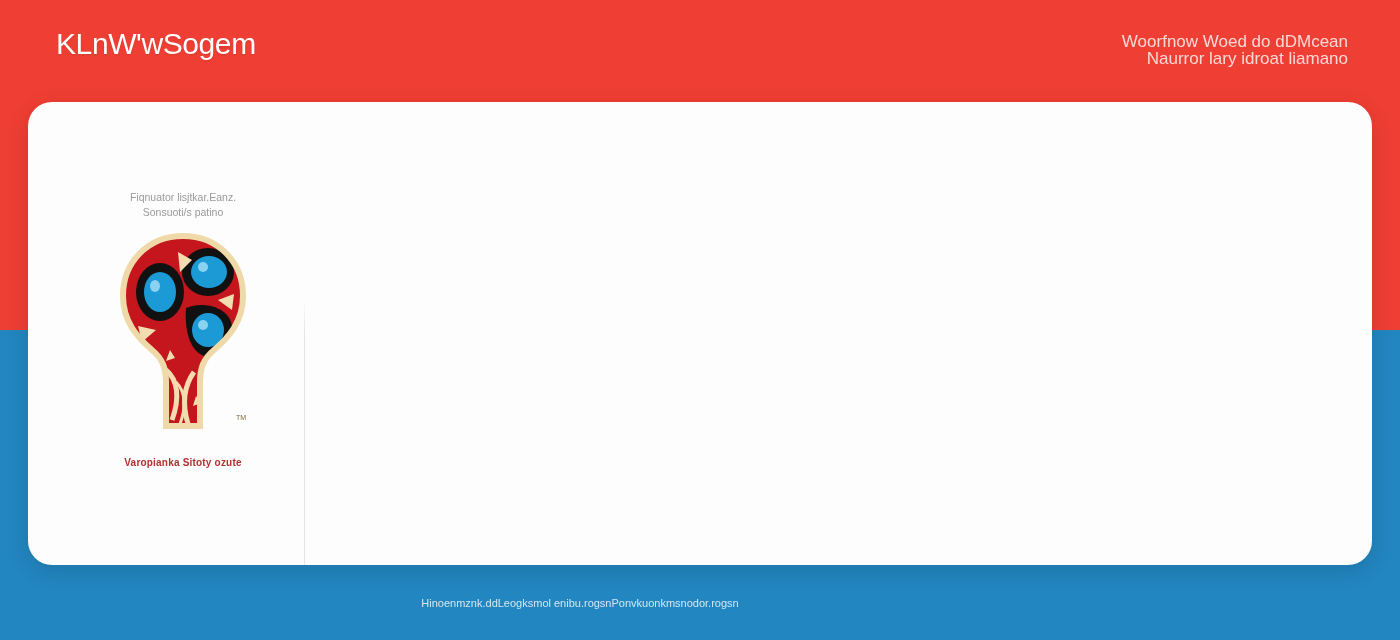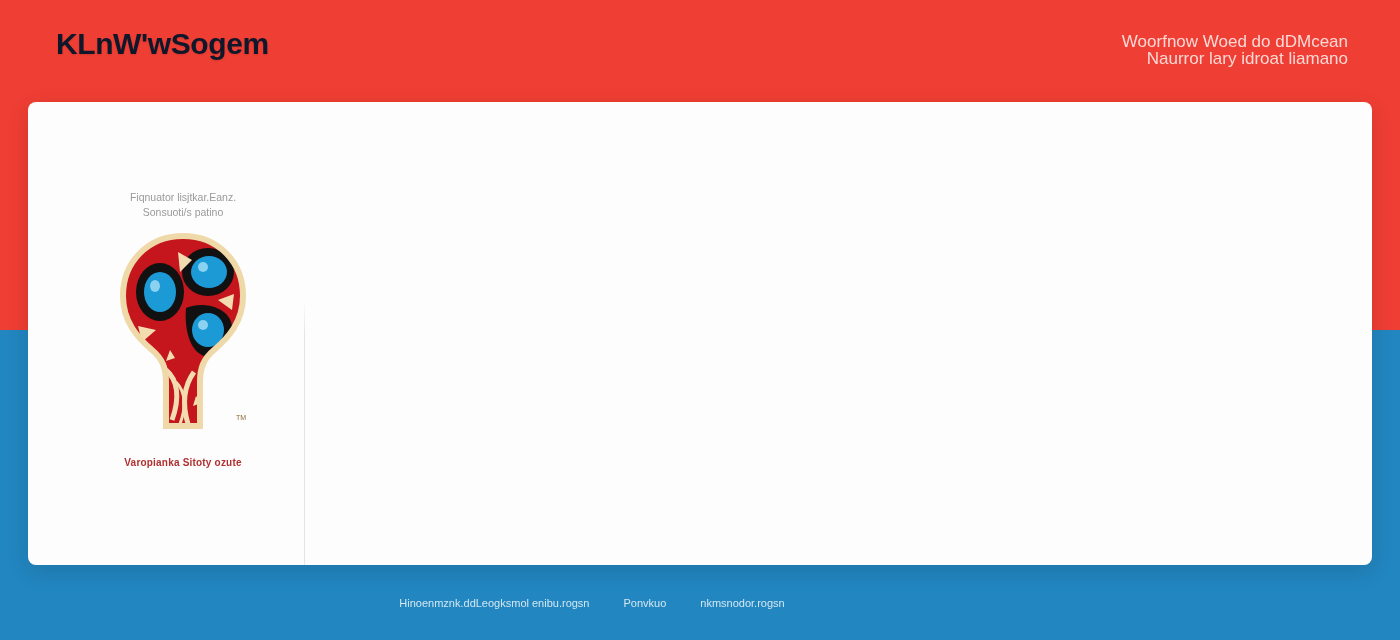--- a/index.html
+++ b/index.html
@@ -10,35 +10,35 @@
     position:relative;
   }
   
   .band-top{position:absolute;left:0;top:0;width:1400px;height:330px;background:#ef3e33;}
   .band-bottom{position:absolute;left:0;top:330px;width:1400px;height:310px;background:#2286c0;}
 
   
   .header{position:absolute;left:0;top:0;width:1400px;height:102px;z-index:5;}
   .brand{
     position:absolute;left:56px;top:27px;
-    font-size:30px;font-weight:bold;color:#0f172a;letter-spacing:-0.4px;
+    font-size:30px;font-weight:normal;color:#ffffff;letter-spacing:-0.4px;
     text-shadow:0 1px 2px rgba(0,0,0,.10);
     white-space:nowrap;
     filter:blur(.35px);
   }
   .header-meta{
     position:absolute;right:52px;top:33px;text-align:right;
     color:rgba(255,255,255,.80);font-size:17px;line-height:17px;
     filter:blur(.5px);
   }
 
   
   .card{
     position:absolute;left:28px;top:102px;width:1344px;height:463px;
-    background:#fdfdfd;border-radius:8px;
+    background:#fdfdfd;border-radius:24px;
     box-shadow:0 6px 22px rgba(0,0,0,.13);
     overflow:hidden;z-index:4;
   }
 
   
   .logo-panel{position:absolute;left:62px;top:88px;width:186px;height:320px;}
   .logo-caption{
     text-align:center;color:#9a9a9a;font-size:10.5px;line-height:15px;
     filter:blur(.55px);margin-bottom:10px;
   }
@@ -67,22 +67,22 @@
   }
   .n-red   {background:#ee413a;color:#ffe9e8;box-shadow:0 2px 5px rgba(200,40,35,.30);}
   .n-amber {background:#f9ad18;color:#fff4dd;box-shadow:0 2px 5px rgba(210,140,10,.28);}
   .n-blue  {background:#2391cf;color:#e7f4fc;box-shadow:0 2px 5px rgba(25,110,165,.28);}
   .n-cream {background:#f7e0b0;color:#6d5a38;box-shadow:0 1px 4px rgba(170,140,80,.22);}
   .n-ivory {background:#f8f4e6;color:#857f68;border:1px solid #ece5cf;}
   .n-white {background:#ffffff;color:#6d6d72;border:1px solid #e8e8ea;box-shadow:0 1px 3px rgba(0,0,0,.05);}
 
   
   .footer{
-    position:absolute;left:16px;top:565px;width:1152px;height:75px;z-index:5;
-    display:flex;align-items:center;justify-content:center;gap:34px;
+    position:absolute;left:4px;top:565px;width:1152px;height:75px;z-index:5;
+    display:flex;align-items:center;justify-content:center;
     color:rgba(255,255,255,.80);font-size:11px;filter:blur(.5px);
   }
   .footer span{white-space:nowrap;}
 </style>
 </head>
 <body>
 
 <div class="band-top"></div>
 <div class="band-bottom"></div>
 

